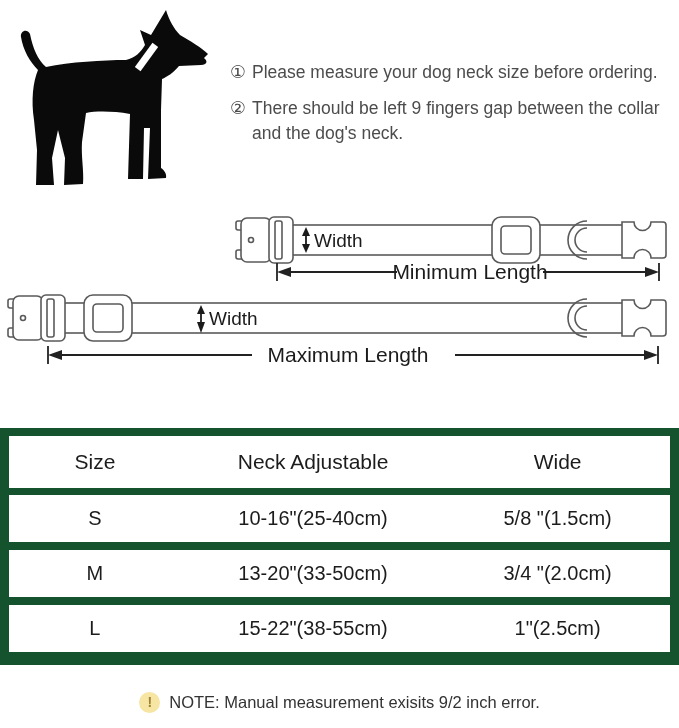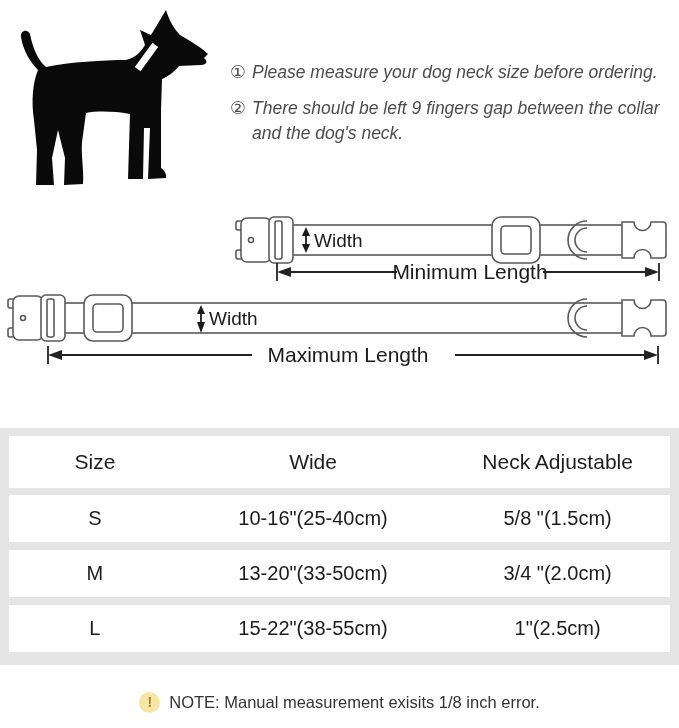--- a/index.html
+++ b/index.html
@@ -15,30 +15,30 @@
   }
   
   .dog-icon{position:absolute;left:8px;top:2px;width:205px;height:195px;}
   
   .instructions{
     position:absolute;left:230px;top:60px;width:447px;
     color:#4c4c4c;font-size:17.5px;line-height:25px;
   }
   .instr-item{display:flex;margin-bottom:11px;}
   .instr-num{flex:none;width:22px;}
-  .instr-text{flex:1;font-style:italic;}
+  .instr-text{flex:1;}
   
   .collar-diagram{position:absolute;left:0;top:190px;width:679px;height:190px;}
   .collar-diagram text{font-family:"Liberation Sans","DejaVu Sans",sans-serif;}
   .lbl-width{font-size:19px;fill:#1b1b1b;}
   .lbl-dim{font-size:21px;fill:#1b1b1b;}
   
   .size-table{
     position:absolute;left:0;top:428px;width:679px;height:237px;
-    background:#e5e5e5;box-sizing:border-box;
+    background:#14532d;box-sizing:border-box;
     padding:8px 9px 13px 9px;
   }
   .t-row{
     background:#fff;
     display:grid;
     grid-template-columns:26% 40% 34%;
     align-items:center;text-align:center;
     color:#1c1c1c;
   }
   .t-row.header{height:52px;margin-bottom:7px;font-size:21px;}
@@ -164,38 +164,38 @@
         <polygon points="658,165 644,160 644,170" stroke="none"></polygon>
         <line x1="658" y1="156" x2="658" y2="174"></line>
       </g>
       <text class="lbl-dim" x="348" y="172" text-anchor="middle">Maximum Length</text>
     </g>
   </svg>
 
   <div class="size-table">
     <div class="t-row header">
       <div>Size</div>
+      <div>Neck Adjustable</div>
       <div>Wide</div>
-      <div>Neck Adjustable</div>
     </div>
     <div class="t-row body">
       <div>S</div>
       <div>10-16"(25-40cm)</div>
       <div>5/8 "(1.5cm)</div>
     </div>
     <div class="t-row body">
       <div>M</div>
       <div>13-20"(33-50cm)</div>
       <div>3/4 "(2.0cm)</div>
     </div>
     <div class="t-row body">
       <div>L</div>
       <div>15-22"(38-55cm)</div>
       <div>1"(2.5cm)</div>
     </div>
   </div>
 
   <div class="note">
     <span class="note-icon">!</span>
-    <span>NOTE: Manual measurement exisits 1/8 inch error.</span>
+    <span>NOTE: Manual measurement exisits 9/2 inch error.</span>
   </div>
 
 </div>
 
 </body></html>

